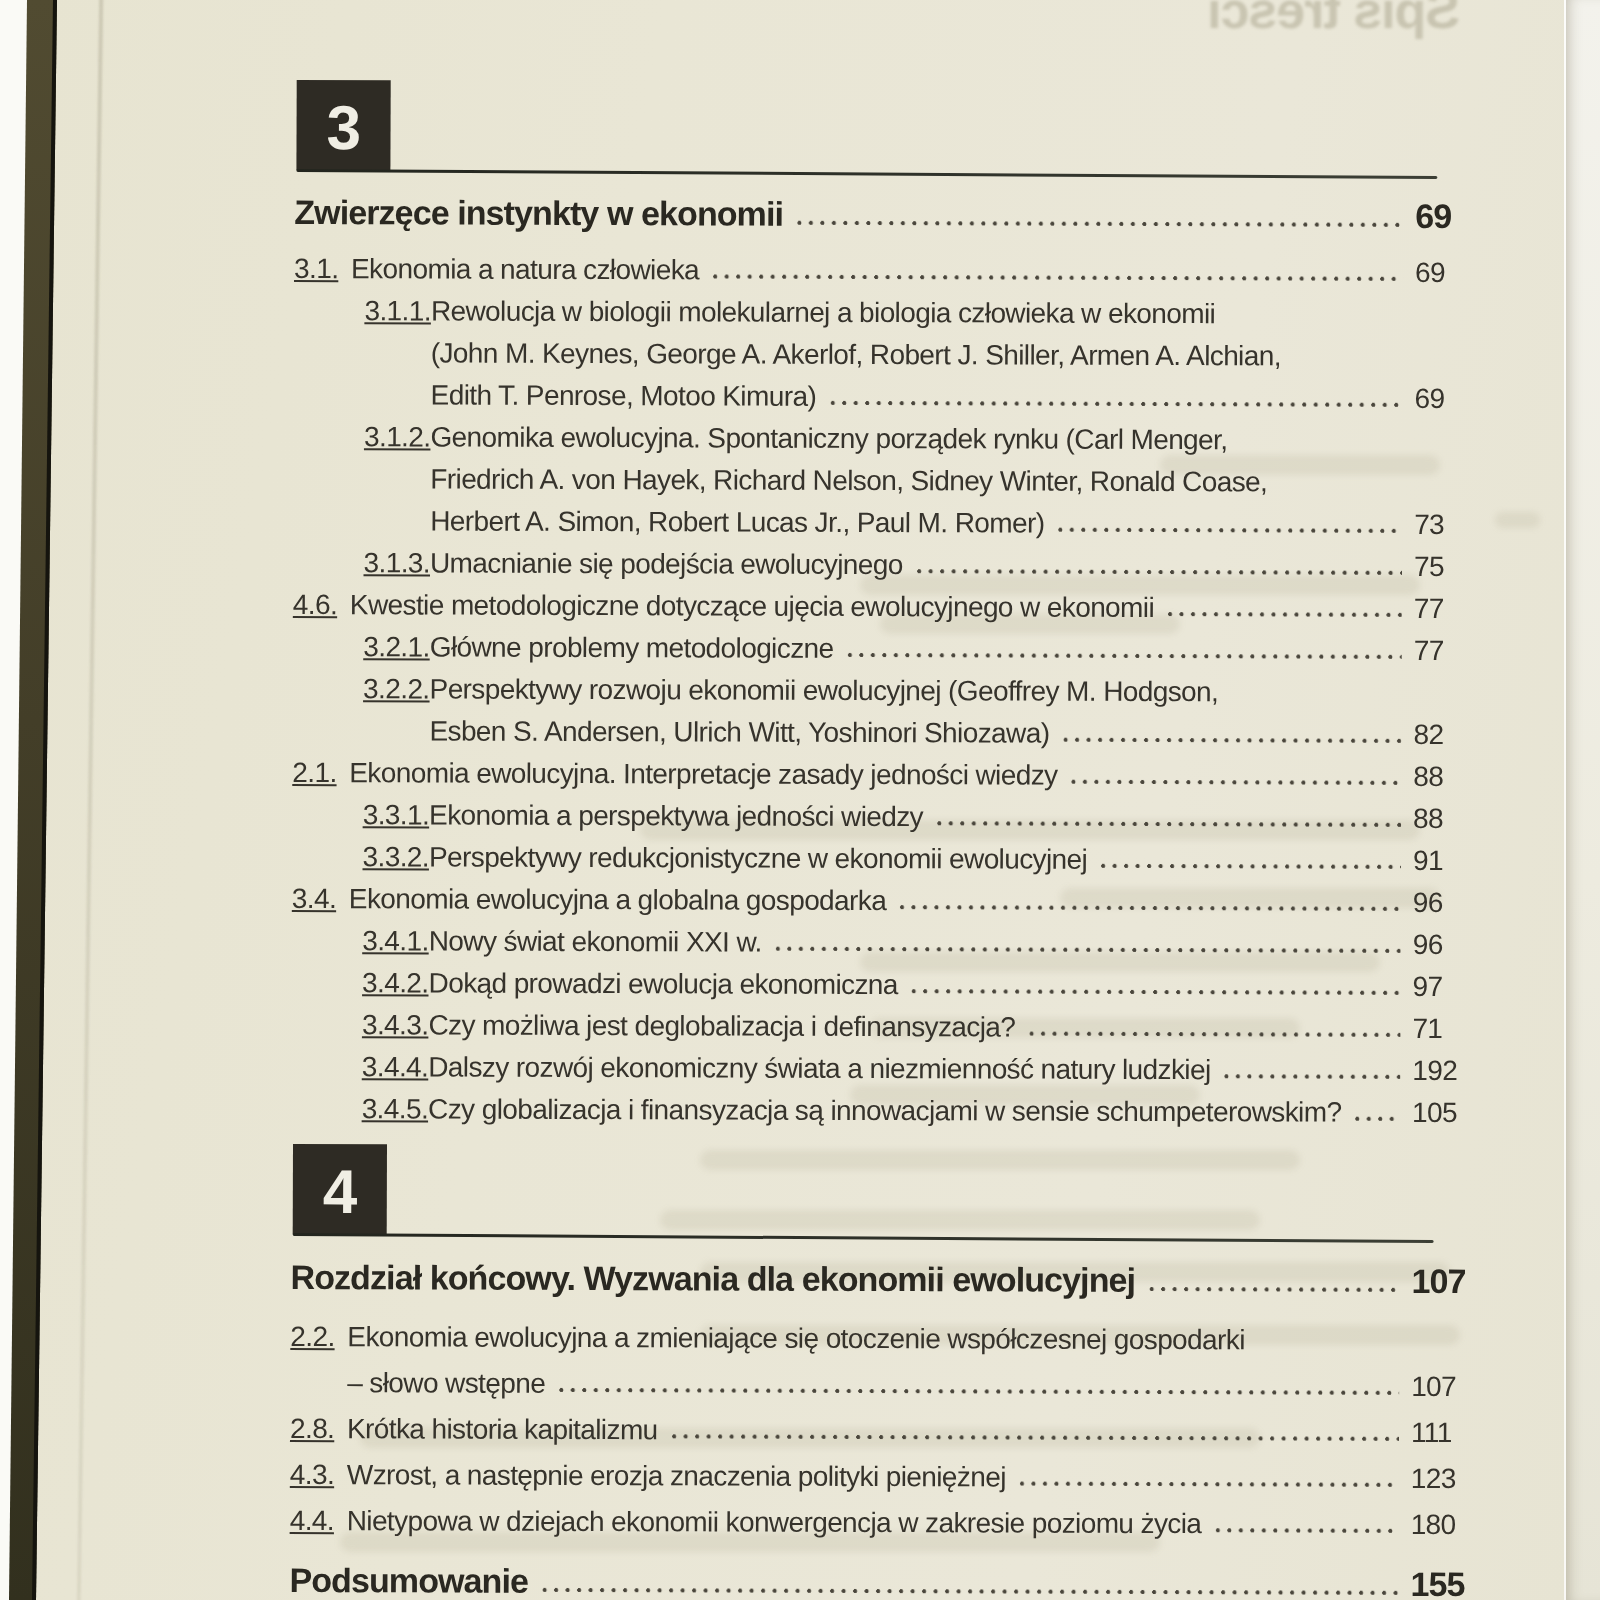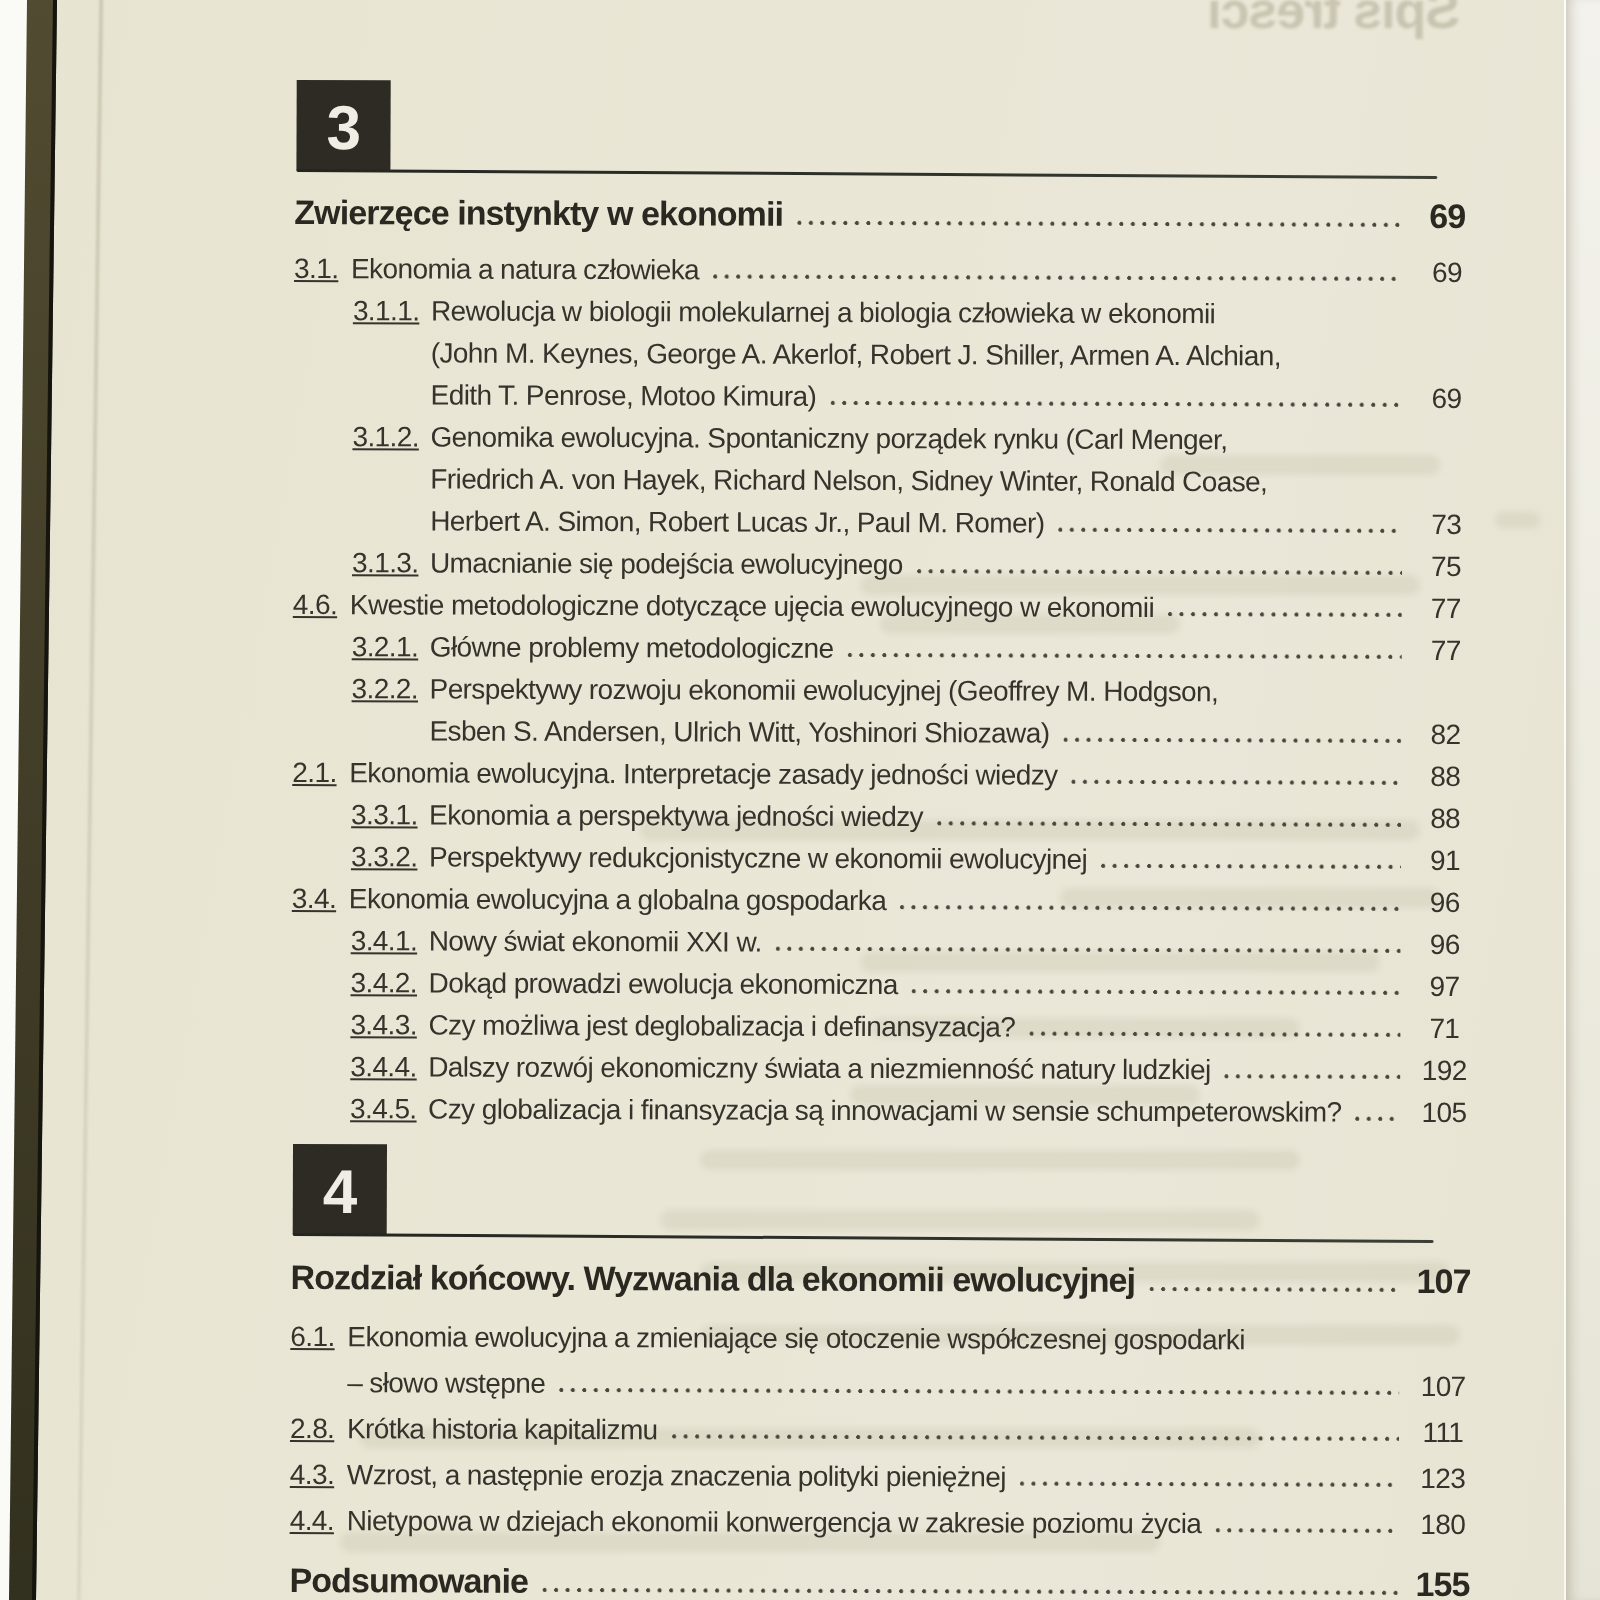--- a/index.html
+++ b/index.html
@@ -106,33 +106,33 @@
   .row{display:flex;align-items:baseline;line-height:42px;white-space:nowrap;}
   .chapter--4 .row{line-height:46px;}
 
   .title-row{
     font-weight:700;font-size:34px;line-height:44px;margin-bottom:14px;
     letter-spacing:-.9px;color:var(--ink-bold);
   }
   .title-row .pagenum,.footer-row .pagenum{font-weight:700;color:var(--ink-bold);}
 
   .num{flex:none;width:57px;text-decoration:underline;}
-  .lv2 .num{width:78px;}
+  .lv2 .num{width:78px;text-align:right;}
   .lv2{padding-left:59px;}
   .cont.lv2{padding-left:137px;}
   .cont.lv1{padding-left:57px;}
   .text{flex:none;}
 
   .leader{
     flex:1 1 auto;min-width:12px;height:6px;align-self:baseline;
     margin:0 12px 0 14px;
     background-image:radial-gradient(circle at 2.2px 3.1px,var(--dots) 1.75px,transparent 2.3px);
     background-size:11.5px 6px;background-repeat:repeat-x;background-position:left bottom;
   }
-  .pagenum{flex:none;min-width:64px;text-align:center;}
+  .pagenum{flex:none;min-width:64px;text-align:left;}
 
   .footer-row{
     margin-top:14px;font-weight:700;font-size:34px;line-height:44px;
     letter-spacing:-.9px;color:var(--ink-bold);
   }
 </style>
 </head>
 <body>
 
 <div class="scene">
@@ -294,21 +294,21 @@
               <span>4</span>
             </div>
             <div class="chapter-rule"></div>
           </div>
           <div class="row title-row">
             <span class="text">Rozdział końcowy. Wyzwania dla ekonomii ewolucyjnej</span>
             <span class="leader"></span>
             <span class="pagenum">107</span>
           </div>
           <div class="row lv1">
-            <span class="num">6.1.</span>
+            <span class="num">2.2.</span>
             <span class="text">Ekonomia ewolucyjna a zmieniające się otoczenie współczesnej gospodarki</span>
           </div>
           <div class="row lv1 cont">
             <span class="text">– słowo wstępne</span>
             <span class="leader"></span>
             <span class="pagenum">107</span>
           </div>
           <div class="row lv1">
             <span class="num">2.8.</span>
             <span class="text">Krótka historia kapitalizmu</span>

